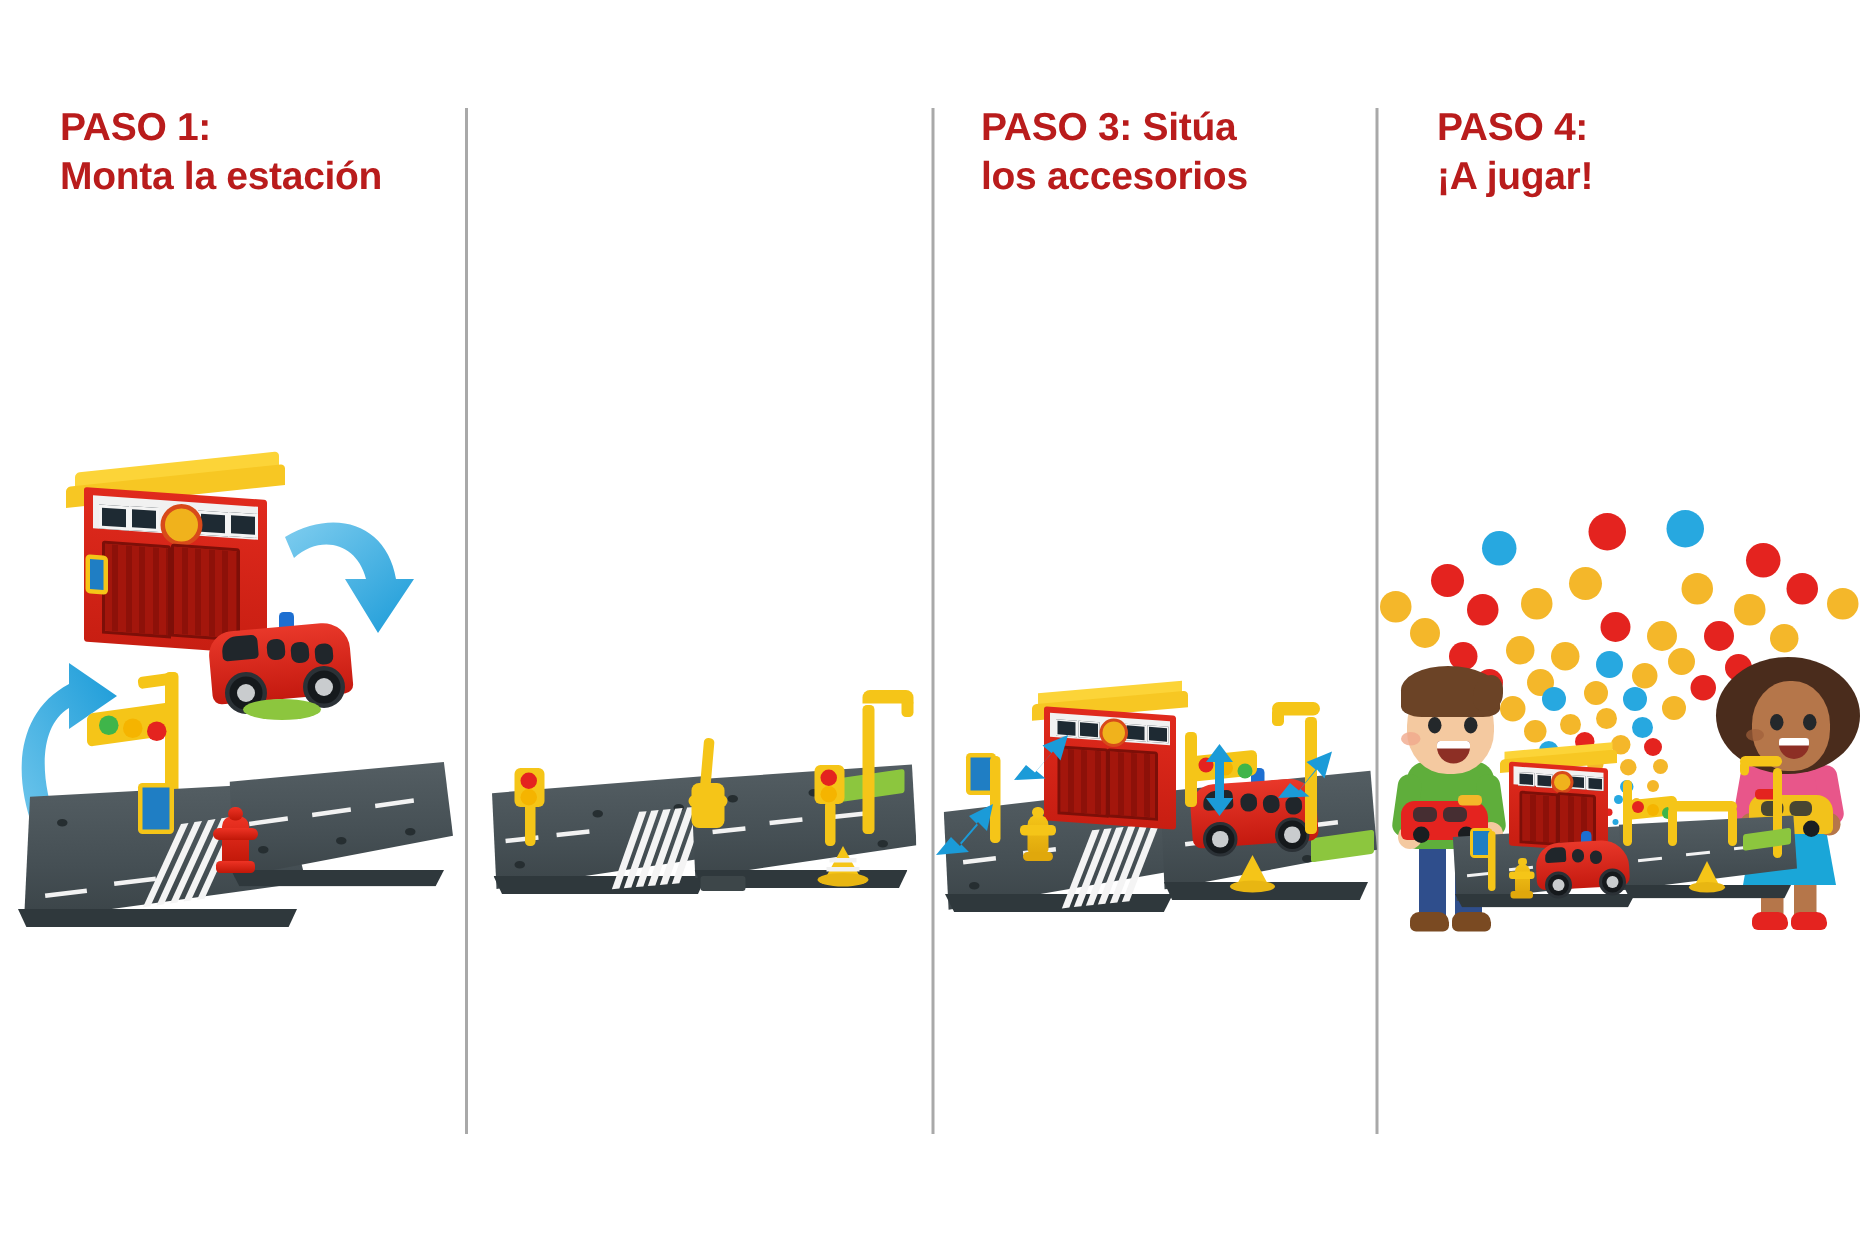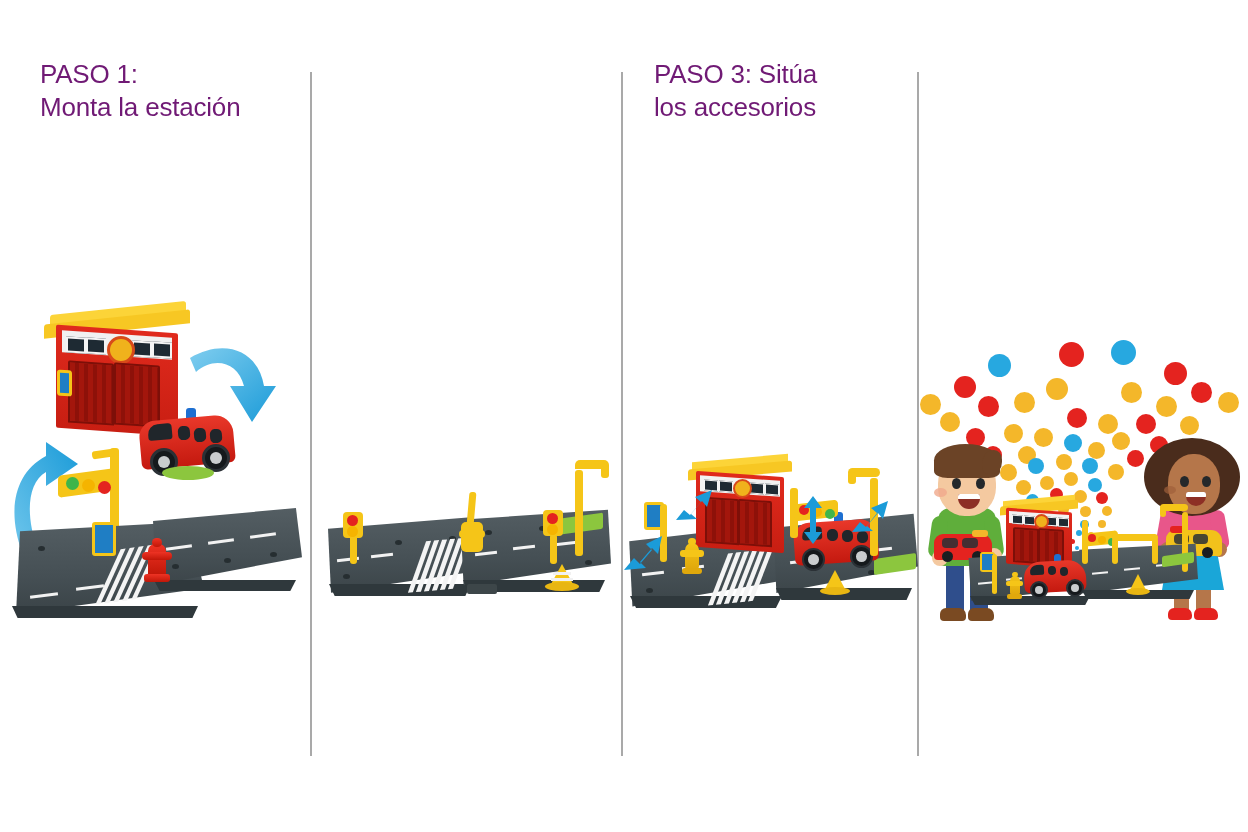--- a/index.html
+++ b/index.html
@@ -14,22 +14,22 @@
   .divider{position:absolute;top:72px;height:684px;width:1.5px;background:#a9a9a9;}
 
   
   .panel{position:absolute;top:0;height:832px;}
   .p1{left:0;width:311px;}
   .p2{left:311px;width:311px;}
   .p3{left:622px;width:296px;}
   .p4{left:918px;width:330px;}
 
   .step-title{
-    position:absolute;top:58px;
-    font-weight:normal;color:#701a75;
+    position:absolute;top:68px;
+    font-weight:bold;color:#b91c1c;
     font-size:26px;line-height:1.28;
     letter-spacing:-0.2px;
     white-space:pre-line;
   }
   .p1 .step-title{left:40px;}
   .p2 .step-title{left:30px;}
   .p3 .step-title{left:32px;}
   .p4 .step-title{left:40px;}
 
   
@@ -398,20 +398,22 @@
       <svg class="dbl" style="left:178px;top:42px;" width="26" height="52" viewBox="0 0 26 52">
         <path d="M13 2 L22 14 L16 14 L16 38 L22 38 L13 50 L4 38 L10 38 L10 14 L4 14 Z" fill="#1b9bd8"></path>
       </svg>
       <svg class="dbl" style="left:226px;top:44px;" width="46" height="40" viewBox="0 0 46 40">
         <path d="M4 36 L12 26 L18 31 L29 17 L23 12 L40 5 L35 23 L30 17 L19 30 L25 35 Z" fill="#1b9bd8"></path>
       </svg>
     </div>
   </div>
 
   <div class="panel p4">
+    <div class="step-title">PASO 4:
+¡A jugar!</div>
 
     <div class="scene" style="left:0px;top:330px;width:330px;height:310px;">
 
       <div class="confetti">
 
         <div class="dot" style="left:141px;top:12px;width:25px;height:25px;background:#e4231f;"></div>
         <div class="dot" style="left:193px;top:10px;width:25px;height:25px;background:#27a8e0;"></div>
         <div class="dot" style="left:70px;top:24px;width:23px;height:23px;background:#27a8e0;"></div>
         <div class="dot" style="left:246px;top:32px;width:23px;height:23px;background:#e4231f;"></div>
 

